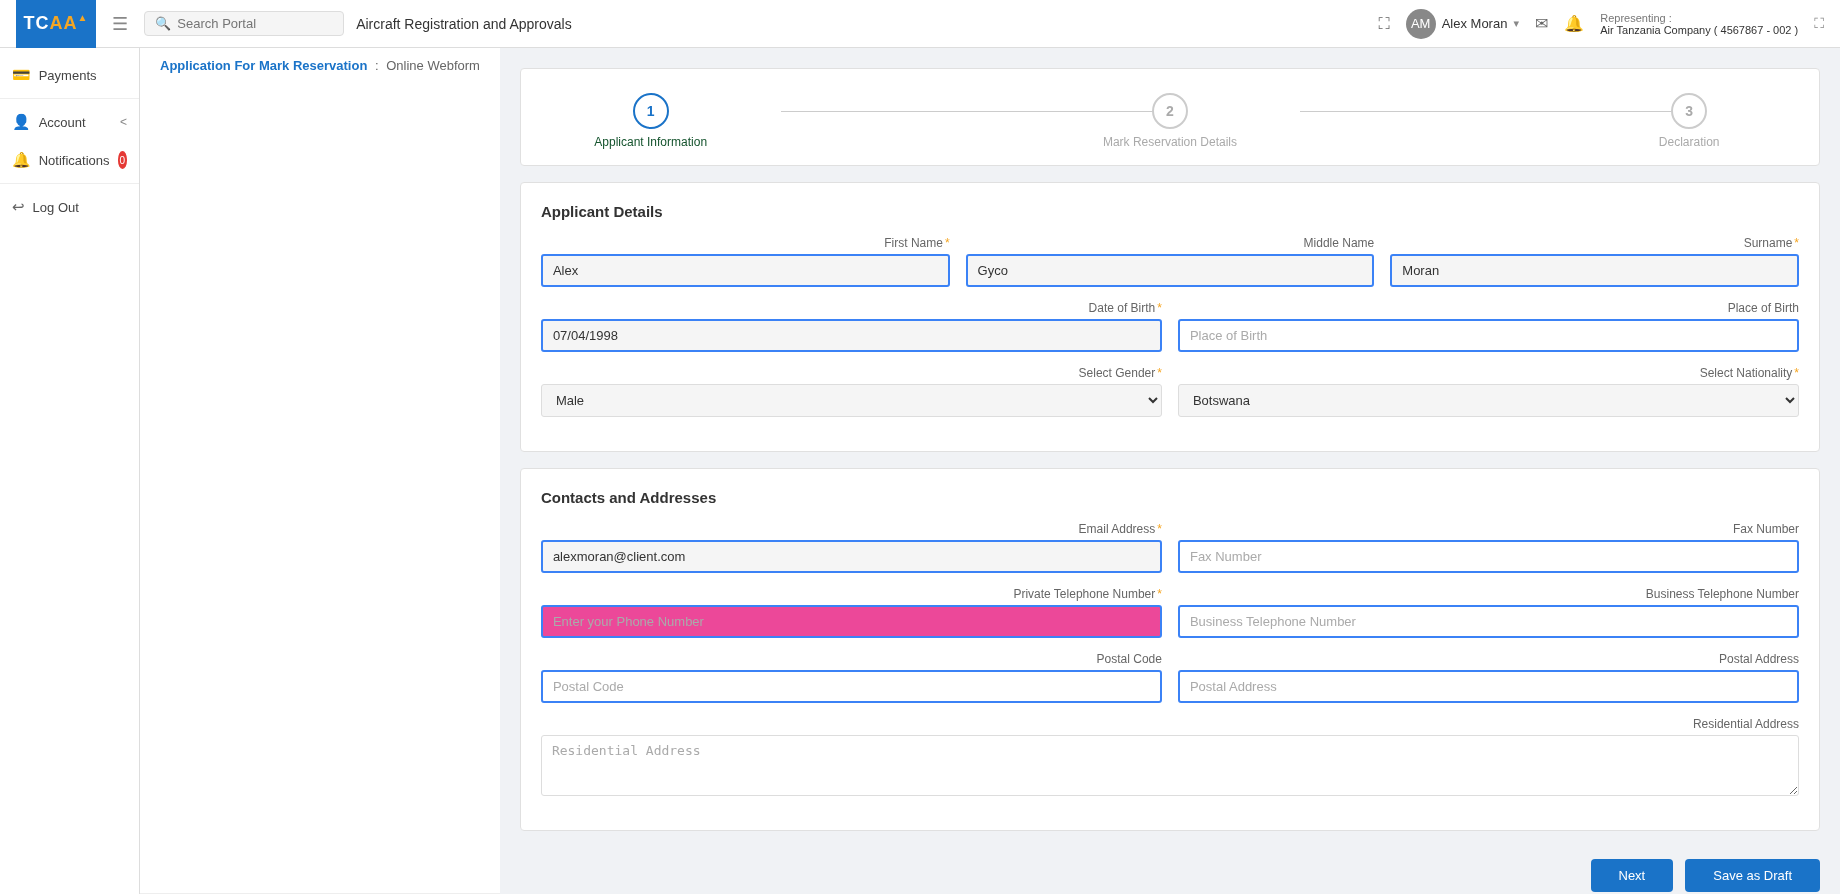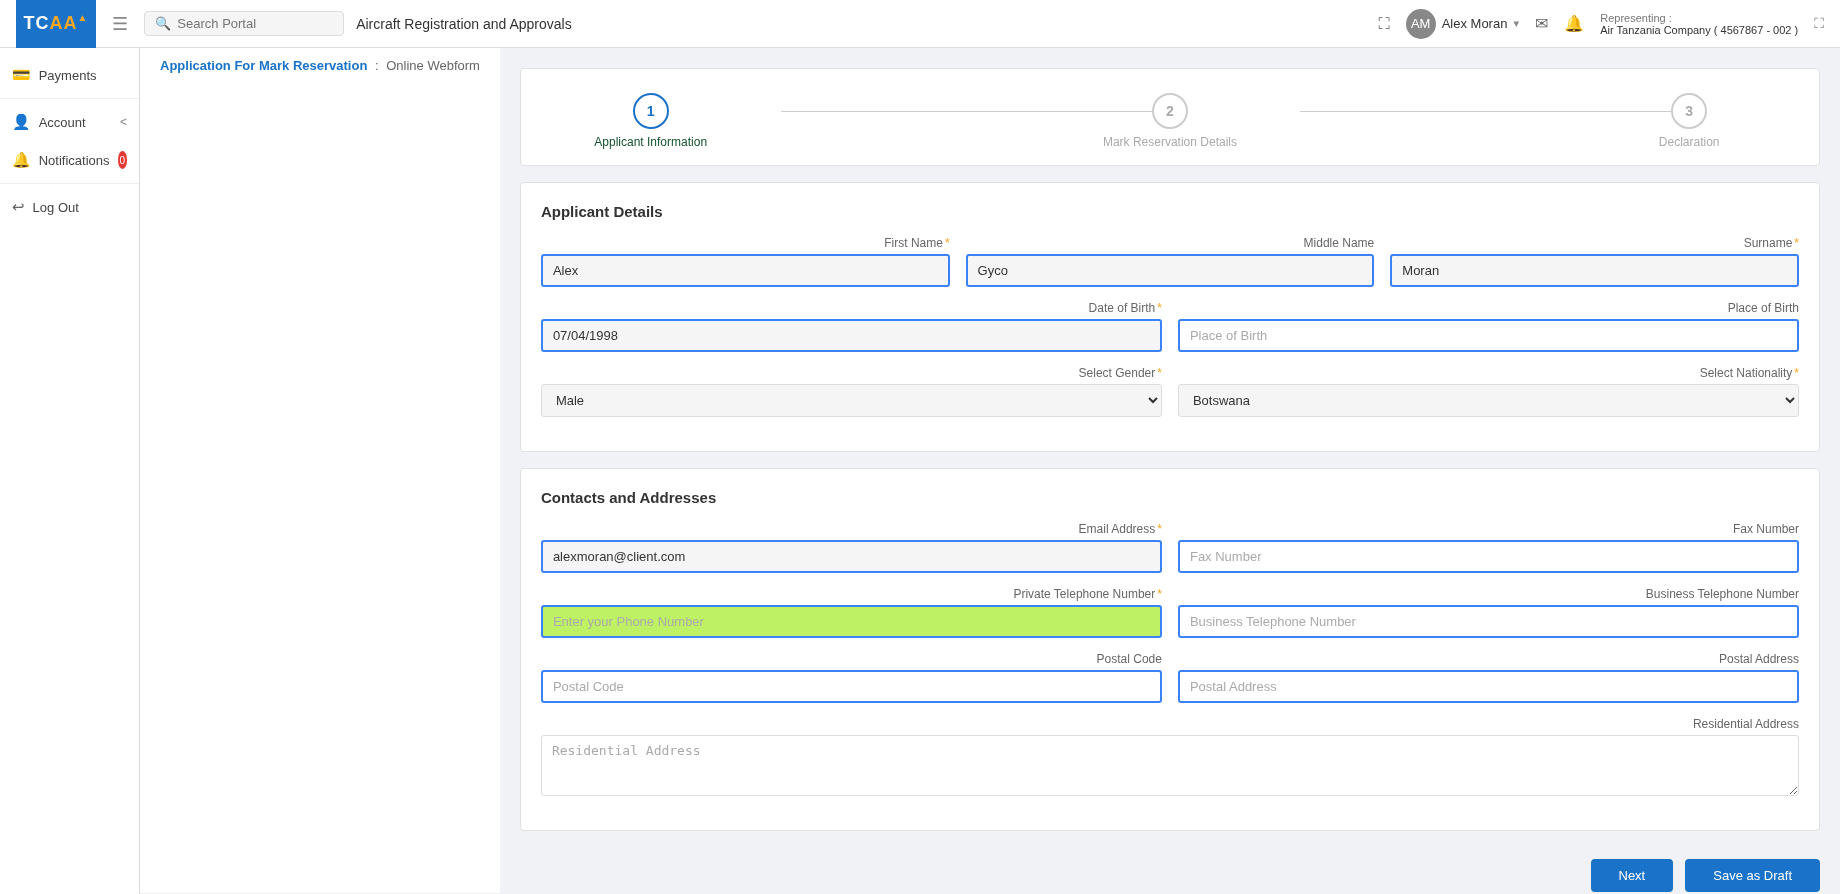--- a/index.html
+++ b/index.html
@@ -317,21 +317,21 @@
             <label class="form-label">Fax Number</label>
             <input class="form-input" type="text" placeholder="Fax Number" style="background: rgb(255, 255, 255);">
           </div>
         </div>
 
         <div class="form-row">
           <div class="form-group">
             <label class="form-label">
               <span>Private Telephone Number</span><span class="required">*</span>
             </label>
-            <input class="form-input" type="text" placeholder="Enter your Phone Number" style="background: #bef264;">
+            <input class="form-input" type="text" placeholder="Enter your Phone Number" style="background: #ec4899;">
           </div>
           <div class="form-group">
             <label class="form-label">Business Telephone Number</label>
             <input class="form-input" type="text" placeholder="Business Telephone Number" style="background: rgb(255, 255, 255);">
           </div>
         </div>
 
         <div class="form-row">
           <div class="form-group">
             <label class="form-label">Postal Code</label>

